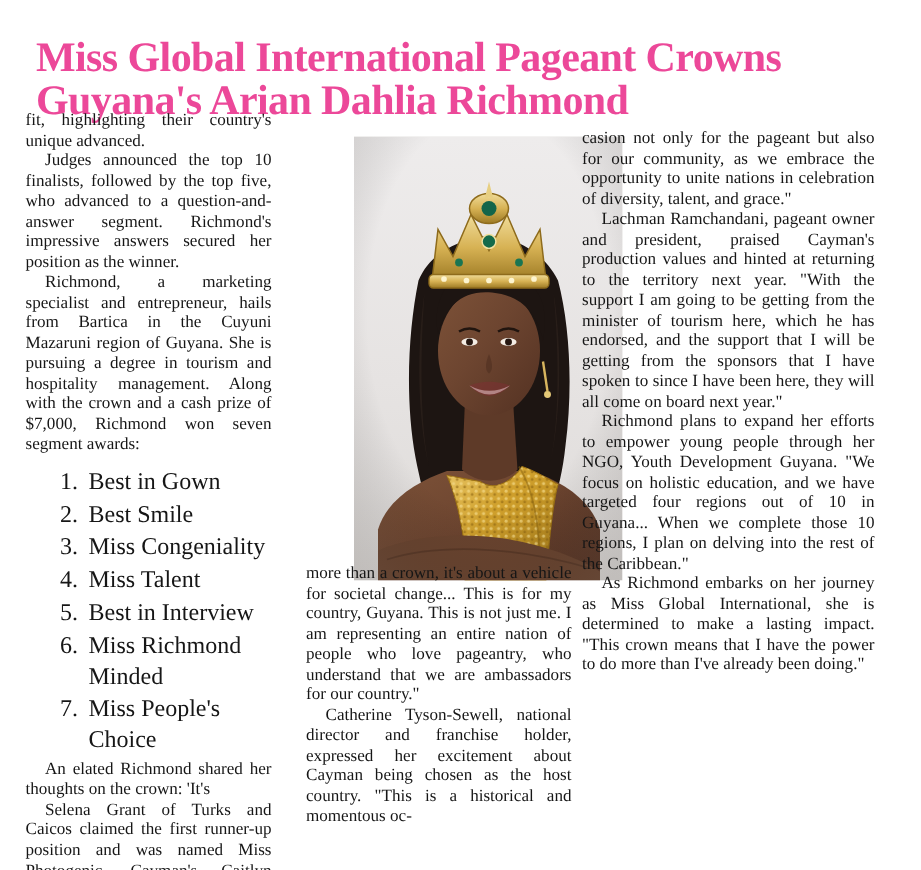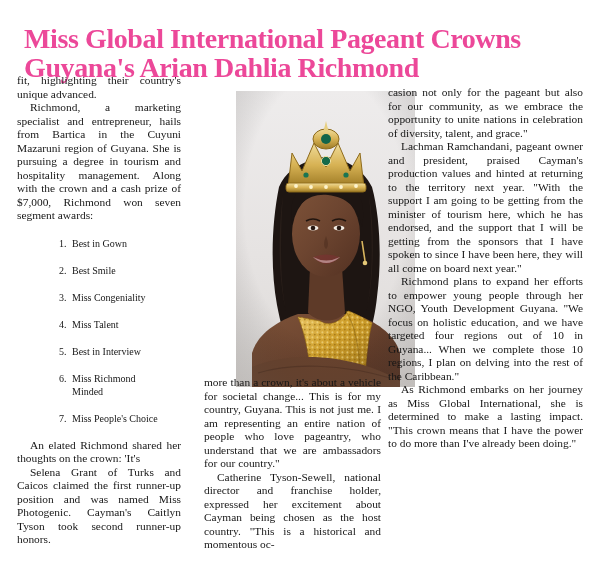--- a/index.html
+++ b/index.html
@@ -54,24 +54,24 @@
   .col p.noindent { text-indent: 0; }
 
   
   ol.awards {
     margin: 8px 0 2px 0;
     padding: 0 0 0 38px;
     list-style: decimal;
     text-align: left;
   }
   ol.awards li {
-    margin: 14px;
+    margin: 1px;
     padding: 0 0 0 3px;
     line-height: 1.30;
-    font-size: 10px;
+    font-size: 16px;
   }
 
   
   #photo {
     position: absolute;
     left: 196px;
     top: 75px;
     width: 179px;
     height: 296px;
     overflow: hidden;
@@ -179,20 +179,21 @@
 
       <path d="M16 296 L16 276 C40 266 70 264 100 268 C126 272 148 280 164 290 L164 296 Z" fill="#6a442f"></path>
       <path d="M22 282 C54 272 104 272 158 288" stroke="#4f3022" stroke-width="1.1" fill="none" opacity="0.6"></path>
 
       <rect x="0" y="0" width="179" height="296" fill="url(#vig)"></rect>
     </svg>
   </figure>
 
   <div id="col1" class="col">
     <p class="noindent">fit, highlighting their country's unique advanced.</p>
+    <p>Judges announced the top 10 finalists, followed by the top five, who advanced to a question-and-answer segment. Richmond's impressive answers secured her position as the winner.</p>
     <p>Richmond, a marketing specialist and entrepreneur, hails from Bartica in the Cuyuni Mazaruni region of Guyana. She is pursuing a degree in tourism and hospitality management. Along with the crown and a cash prize of $7,000, Richmond won seven segment awards:</p>
     <ol class="awards">
       <li>Best in Gown</li>
       <li>Best Smile</li>
       <li>Miss Congeniality</li>
       <li>Miss Talent</li>
       <li>Best in Interview</li>
       <li>Miss Richmond Minded</li>
       <li>Miss People's Choice</li>
     </ol>

